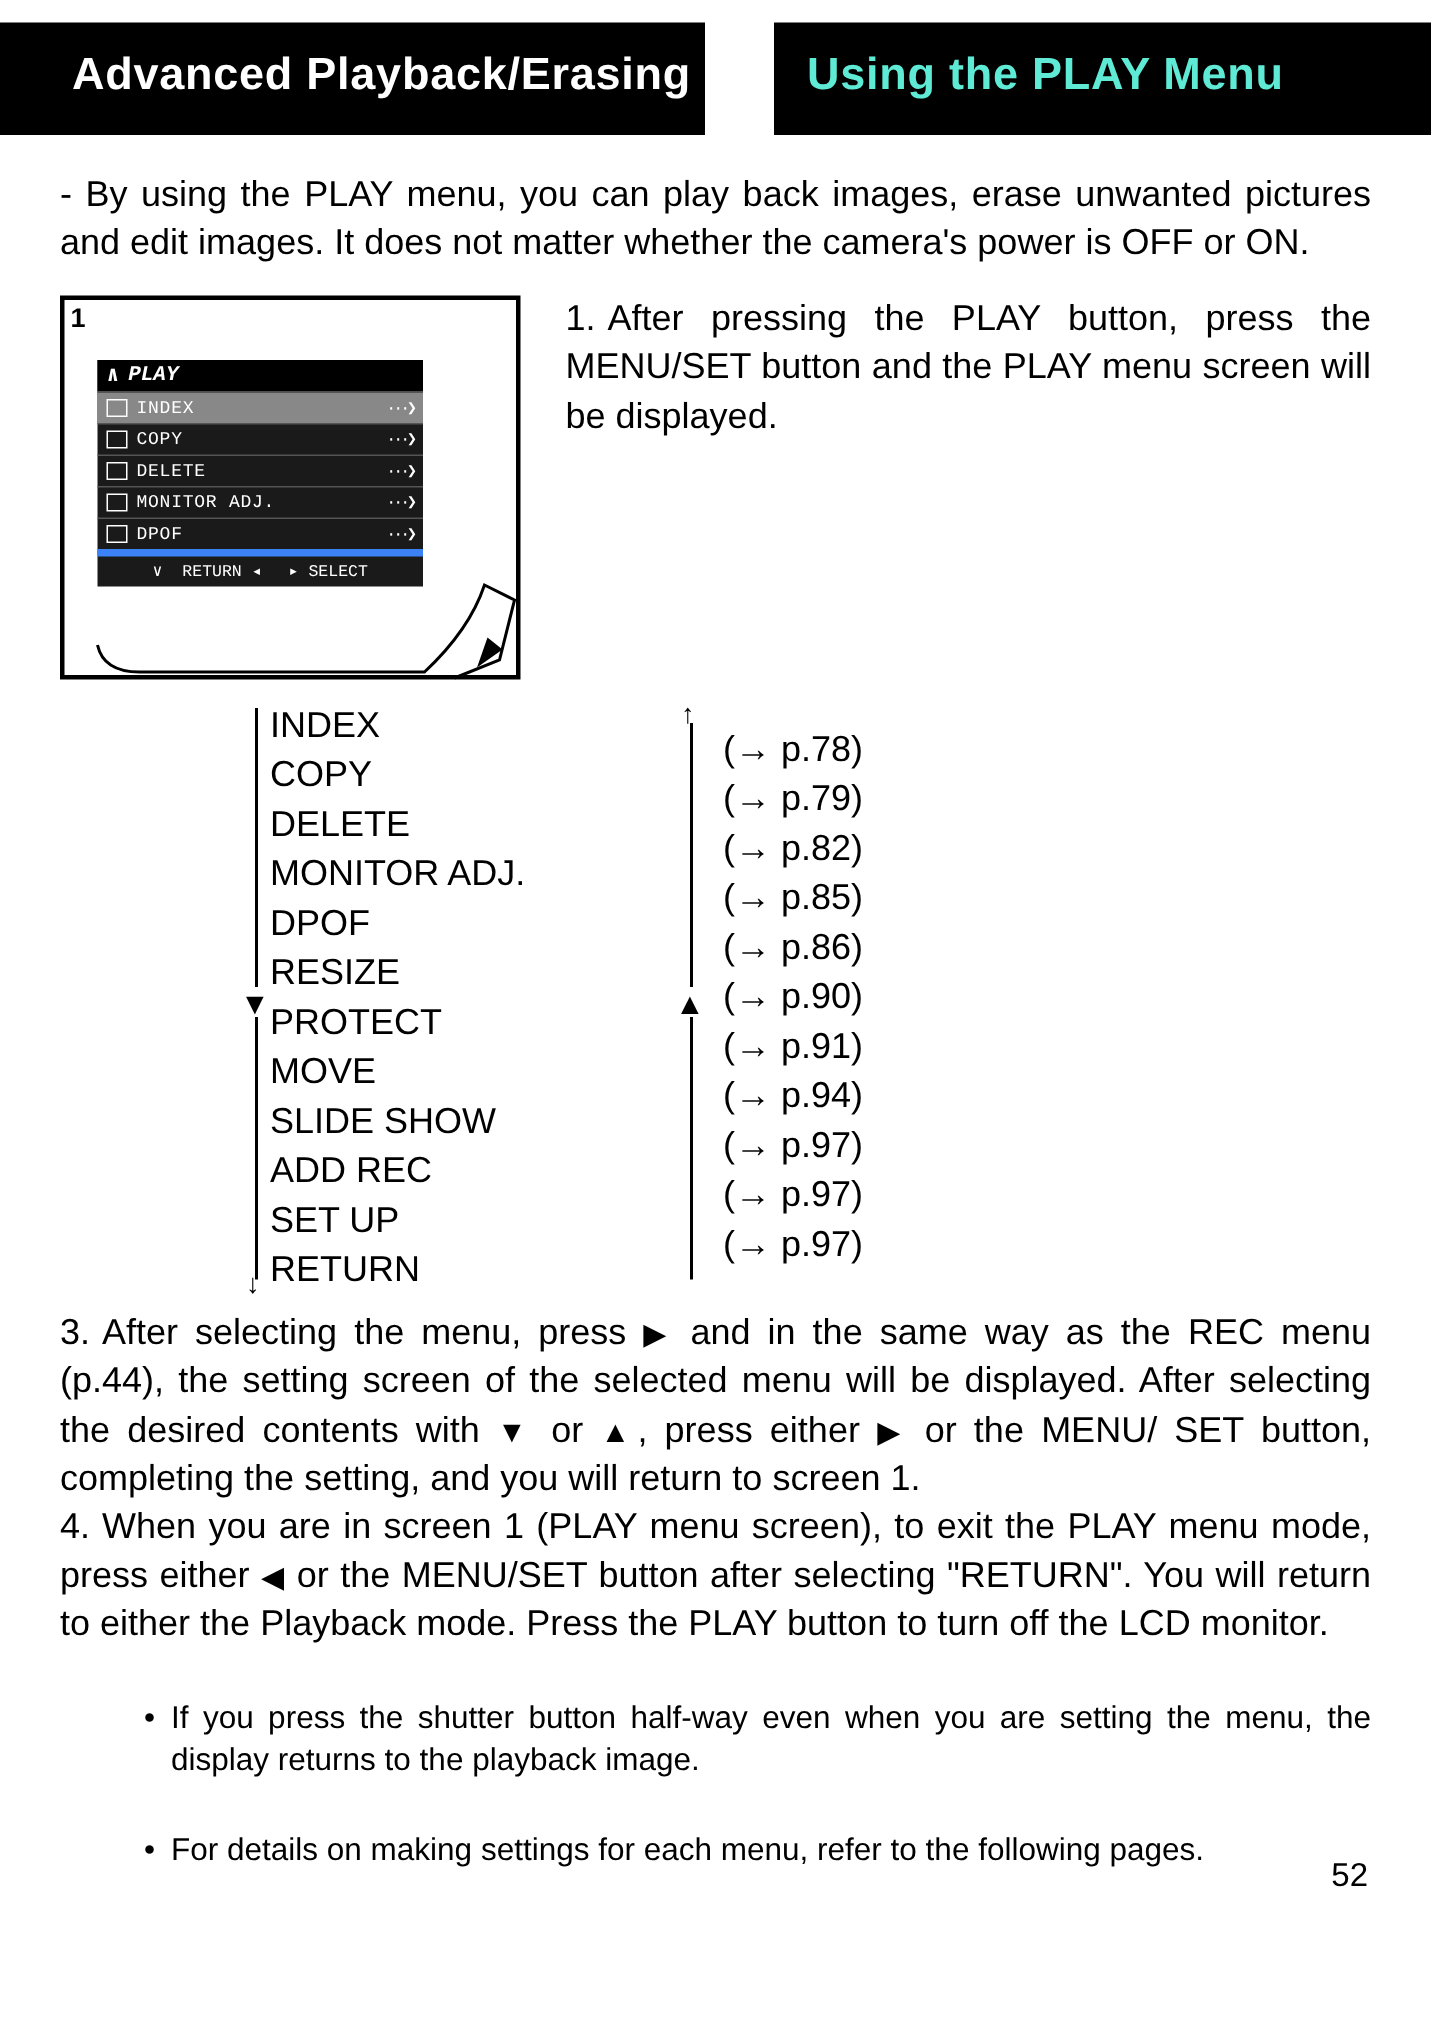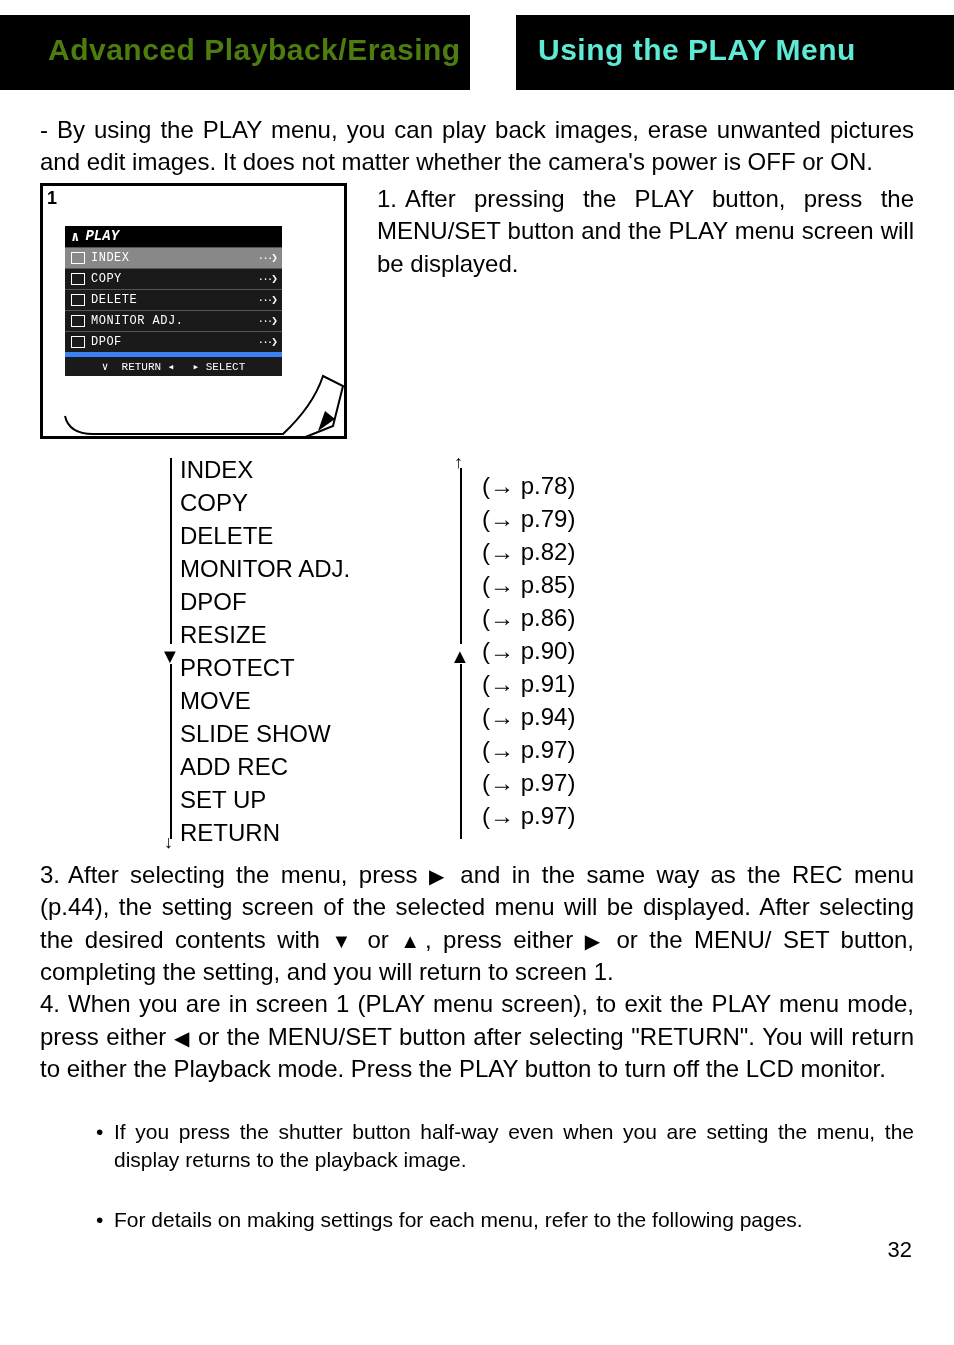--- a/index.html
+++ b/index.html
@@ -12,21 +12,21 @@
     position: relative;
   }
   .header {
     display: flex;
     width: 100%;
     height: 75px;
     margin-top: 15px;
   }
   .header-left {
     background: #000;
-    color: #4d7c0f;
+    color: #ffffff;
     font-size: 30px;
     font-weight: bold;
     padding: 18px 0 0 48px;
     width: 470px;
     font-stretch: condensed;
     letter-spacing: 0.5px;
   }
   .header-gap {
     width: 46px;
     background: #fff;
@@ -41,21 +41,21 @@
     font-stretch: condensed;
     letter-spacing: 0.5px;
   }
   .content {
     padding: 24px 40px 0 40px;
   }
   .intro {
     font-size: 24px;
     line-height: 1.35;
     text-align: justify;
-    margin-bottom: 4px;
+    margin-bottom: 18px;
   }
   .intro::before { content: "- "; }
   .row {
     display: flex;
     gap: 30px;
     align-items: flex-start;
   }
   .step1-text {
     font-size: 24px;
     line-height: 1.35;
@@ -318,13 +318,13 @@
     <span class="step-num">4.</span><span>When you are in screen 1 (PLAY menu screen), to exit the PLAY menu mode, press either </span><span class="tri">◀</span><span> or the MENU/SET button after selecting "RETURN". You will return to either the Playback mode.  Press the PLAY button to turn off the LCD monitor.</span>
   </p>
 
   <ul class="bullets">
     <li>If you press the shutter button half-way even when you are setting the menu, the display returns to the playback image.</li>
     <li>For details on making settings for each menu, refer to the following pages.</li>
   </ul>
 
 </div>
 
-<div class="page-num">32</div>
+<div class="page-num">52</div>
 
 </body></html>

